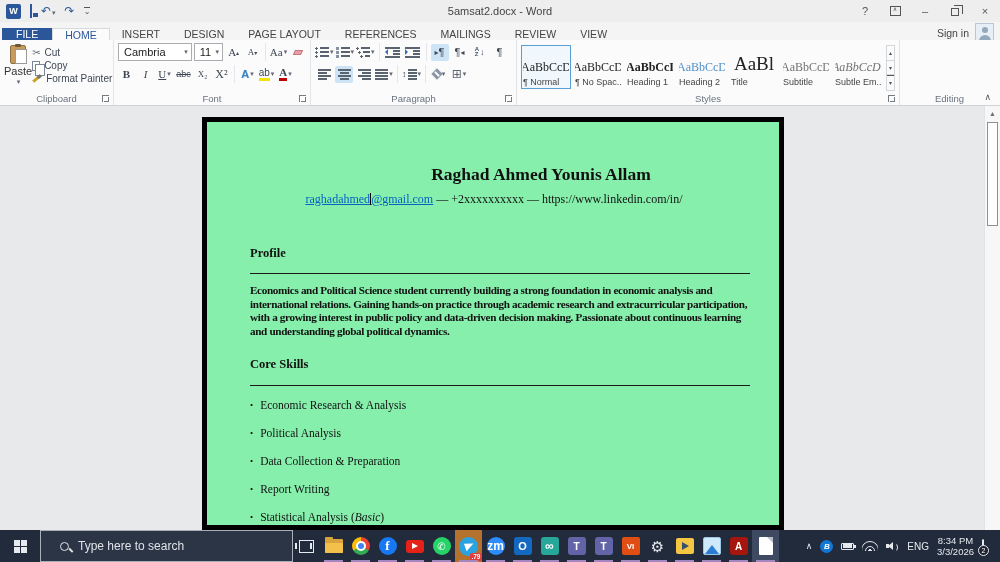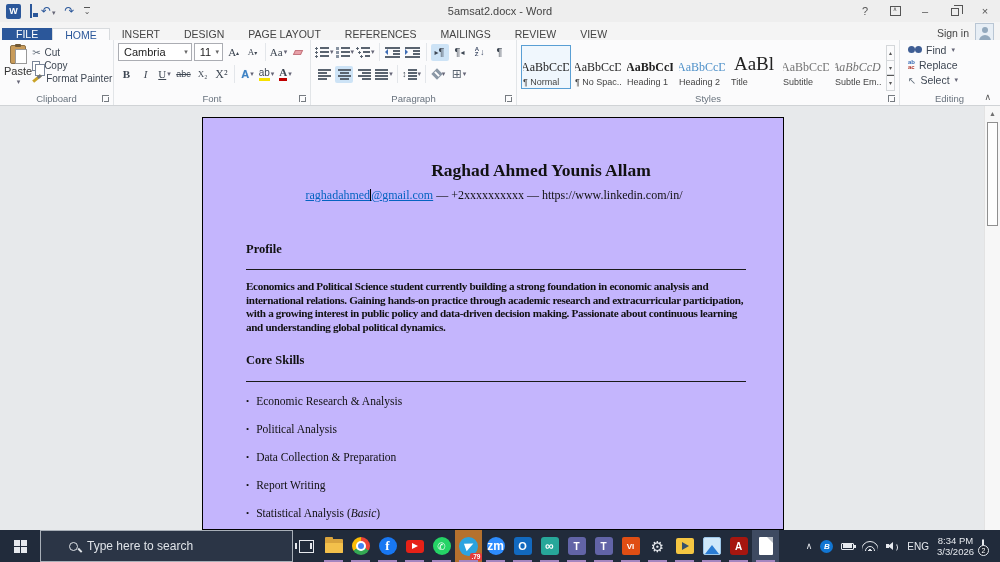--- a/index.html
+++ b/index.html
@@ -124,21 +124,21 @@
   .edit-row { display:flex; align-items:center; gap:4px; white-space:nowrap; }
   .ic-binoc { width:14px; height:8px; position:relative; }
   .ic-binoc::before, .ic-binoc::after { content:''; position:absolute; top:0; width:7px; height:7px; border-radius:50%; background:#3f5e94; }
   .ic-binoc::before { left:0; } .ic-binoc::after { right:0; }
   .ic-repl { display:inline-flex; flex-direction:column; font-size:6px; line-height:5.5px; font-weight:bold; }
   .ic-repl .t { color:#3b6db5; } .ic-repl .b { color:#b23a2f; }
   .ic-select { font-size:10px; color:#5f6b78; }
 
   
   .docarea { position:absolute; top:106px; left:0; right:0; height:424px; background:#e7e9eb; }
-  .page { position:absolute; left:202px; top:11px; width:582px; height:413px; background:#c4b5fd; border:1px solid #000000;
+  .page { position:absolute; left:202px; top:11px; width:582px; height:413px; background:#86efac; border:5px solid #000000;
     padding:41px 41px 0 43px; font-family:"Liberation Serif","DejaVu Serif",serif; color:#111; overflow:hidden; }
   .doc-name { font-size:17.5px; font-weight:bold; text-align:center; padding-left:94px; line-height:22px; }
   .contact { font-size:12px; text-align:center; margin-top:7px; line-height:15px; }
   .email { color:#0563c1; text-decoration:underline; }
   .caret { display:inline-block; width:1px; height:12px; background:#000; vertical-align:-2px; }
   .h-sec { font-size:12.5px; font-weight:bold; line-height:14px; }
   .h-profile { margin-top:39px; }
   .rule { width:500px; border-bottom:1.5px solid #1a1a1a; margin-top:13px; }
   .profile-text { width:502px; margin-top:10px; font-weight:bold; font-size:11.2px; line-height:13.6px; letter-spacing:-0.35px; }
   .h-skills { margin-top:19px; }
@@ -151,21 +151,21 @@
   .vscroll { position:absolute; right:0; top:0; width:16px; height:100%; background:#f7f7f7; border-left:1px solid #e3e3e3; }
   .vs-up { height:15px; display:flex; align-items:center; justify-content:center; font-size:7px; color:#707070; }
   .vs-thumb { position:absolute; top:16px; left:2px; width:11px; height:104px; background:#fdfdfd; border:1px solid #8f8f8f; }
 
   
   .taskbar { position:absolute; bottom:0; left:0; right:0; height:32px; background:#212b3b; display:flex; align-items:stretch; color:#e6e9ee; }
   .tb-start { width:40px; display:flex; align-items:center; justify-content:center; }
   .ic-win { width:13px; height:13px; background-repeat:no-repeat;
     background-image:linear-gradient(#e6e9ee,#e6e9ee),linear-gradient(#e6e9ee,#e6e9ee),linear-gradient(#e6e9ee,#e6e9ee),linear-gradient(#e6e9ee,#e6e9ee);
     background-size:6px 6px; background-position:0 0,7px 0,0 7px,7px 7px; }
-  .tb-search { width:253px; border:1px solid #a8afb8; background:#2b3546; display:flex; align-items:center; gap:9px; padding-left:28px; }
+  .tb-search { width:253px; border:1px solid #a8afb8; background:#2b3546; display:flex; align-items:center; gap:9px; padding-left:19px; }
   .ic-mag { width:9px; height:9px; border:1.5px solid #dfe3e8; border-radius:50%; position:relative; flex:none; }
   .ic-mag::after { content:''; position:absolute; right:-3px; bottom:-3px; width:1.5px; height:5px; background:#dfe3e8; transform:rotate(-45deg); }
   .search-text { font-size:12px; color:#dfe3e8; }
   .tb-apps { display:flex; align-items:stretch; }
   .app { width:27px; display:flex; align-items:center; justify-content:center; position:relative; }
   .app.run::after { content:''; position:absolute; bottom:0; left:4px; right:4px; height:2.5px; background:#a486c0; }
   .app.hl { background:#b5712e; }
   .app.activewin { background:#3e4a61; }
   .ic-tv { width:15px; height:13px; border:1.5px solid #e6e9ee; position:relative; }
   .ic-tv::before { content:''; position:absolute; left:-5px; top:2px; width:2px; height:6px; background:#e6e9ee; box-shadow:15px 0 0 #e6e9ee; }
@@ -453,39 +453,20 @@
       <div class="st-scroll">
         <span>▴</span>
         <span>▾</span>
         <span class="st-more">▾</span>
       </div>
       <div class="grplabel">Styles</div>
       <span class="dlg"></span>
     </section>
 
     <section class="group g-edit" style="border-right:none">
-      <div class="edit-rows">
-        <div class="edit-row">
-            <span class="ic-binoc"></span>
-            <span>Find</span>
-            <span class="arrow">▾</span>
-          </div>
-        <div class="edit-row">
-            <span class="ic-repl">
-              <span class="t">ab</span>
-              <span class="b">ac</span>
-            </span>
-            <span>Replace</span>
-          </div>
-        <div class="edit-row">
-            <span class="ic-select">↖</span>
-            <span>Select</span>
-            <span class="arrow">▾</span>
-          </div>
-      </div>
       <div class="grplabel">Editing</div>
     </section>
 
     <span class="ribbon-collapse">∧</span>
   </div>
 
   <div class="docarea">
     <div class="page">
       <div class="doc-name">Raghad Ahmed Younis Allam</div>
       <div class="contact">

